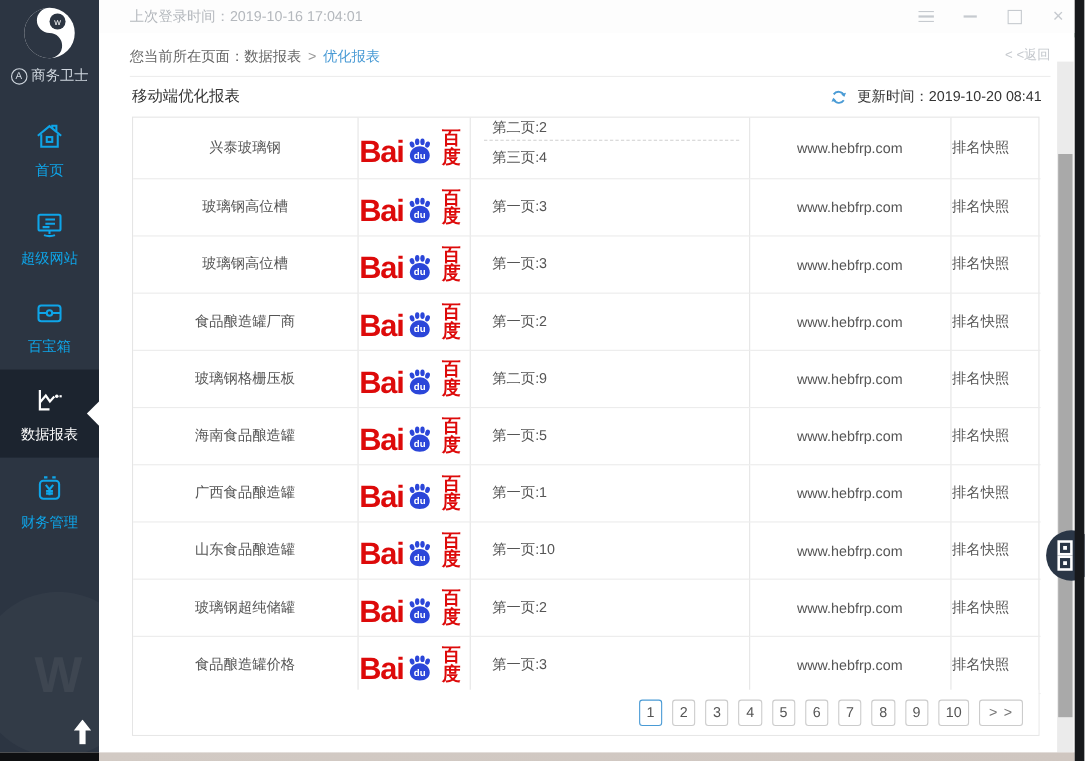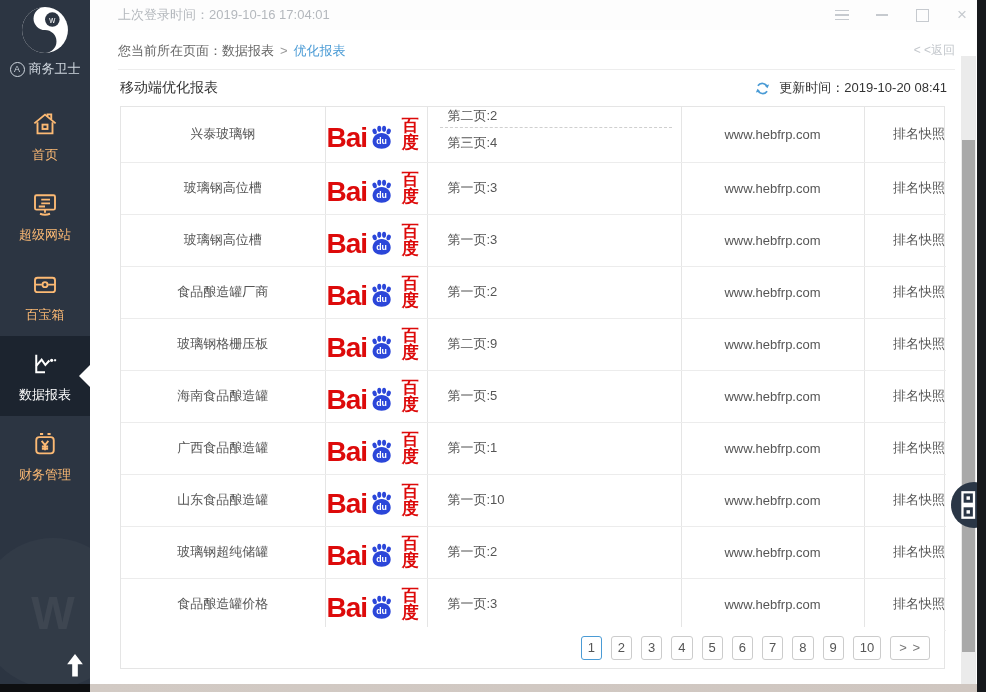--- a/index.html
+++ b/index.html
@@ -7,21 +7,21 @@
     width:986px;height:692px;position:relative;overflow:hidden;
     font-family:"Liberation Sans","DejaVu Sans",sans-serif;
     background:#ffffff;-webkit-font-smoothing:antialiased;
   }
   
   .sidebar{position:absolute;left:0;top:0;width:90px;height:684px;background:#2c3542;overflow:hidden;}
   .logo{position:absolute;left:21px;top:6px;width:48px;height:48px;}
   .brand{position:absolute;left:0;top:60px;width:90px;text-align:center;color:#cfd6de;font-size:13px;display:flex;align-items:center;justify-content:center;gap:4px;}
   .brand-badge{display:inline-flex;width:13px;height:13px;border:1px solid #cfd6de;border-radius:50%;font-size:9px;line-height:13px;align-items:center;justify-content:center;}
   .side-nav{position:absolute;left:0;top:96px;width:90px;}
-  .nav-item{height:80px;display:flex;flex-direction:column;align-items:center;justify-content:center;gap:7px;color:#fdba74;cursor:pointer;position:relative;}
+  .nav-item{height:80px;display:flex;flex-direction:column;align-items:center;justify-content:center;gap:7px;color:#0ea5e9;cursor:pointer;position:relative;}
   .nav-item .nav-icon{width:30px;height:30px;display:block;}
   .nav-item .nav-icon svg{width:30px;height:30px;display:block;}
   .nav-label{font-size:13px;}
   .nav-item.active{background:#1c242f;color:#ffffff;}
   .nav-item.active::after{content:"";position:absolute;right:0;top:50%;margin-top:-11px;border-top:11px solid transparent;border-bottom:11px solid transparent;border-right:11px solid #ffffff;}
   .watermark{position:absolute;left:-22px;bottom:-4px;width:150px;height:150px;border-radius:50%;background:rgba(255,255,255,0.03);display:flex;align-items:center;justify-content:center;}
   .watermark span{color:rgba(255,255,255,0.06);font-size:46px;font-weight:bold;}
   .collapse-arrow{position:absolute;right:6px;bottom:8px;width:18px;height:22px;cursor:pointer;}
   
   .topbar{position:absolute;left:90px;top:0;width:887px;height:30px;background:#fdfdfd;border-bottom:4px solid #14532d;display:flex;align-items:center;}
@@ -46,21 +46,21 @@
   .refresh-icon{width:17px;height:17px;cursor:pointer;}
   
   .table-wrap{position:absolute;top:76px;left:30px;width:825px;height:563px;border:1px solid #e5e5e5;box-sizing:border-box;background:#fff;}
   table.report{border-collapse:collapse;table-layout:fixed;width:100%;}
   table.report td{border-right:1px solid #e5e5e5;border-bottom:1px solid #ececec;font-size:13px;color:#555;overflow:hidden;}
   table.report td:last-child{border-right:none;}
   td.c-keyword{text-align:center;}
   td.c-logo{text-align:center;}
   td.c-rank{padding-left:20px;}
   td.c-site{text-align:center;color:#8a8a8a;}
-  td.c-snap{text-align:right;color:#333;cursor:pointer;}
+  td.c-snap{text-align:left;color:#333;cursor:pointer;}
   tr.row{height:52px;}
   tr.row-first{height:55px;}
   .rank-stack .rk-top{display:block;height:21px;line-height:24px;margin-top:-10px;}
   .rank-stack .rk-div{border-bottom:1px dashed #cfcfcf;margin:2px 8px 0 -8px;}
   .rank-stack .rk-bot{display:block;height:26px;line-height:30px;}
   
   .bdlogo{display:inline-flex;align-items:flex-end;gap:1px;line-height:1;}
   .bd-bai{font-weight:bold;font-size:28px;letter-spacing:-1px;}
   .bd-paw{width:27px;height:29px;margin:0 1px -2px 1px;}
   .bd-cn{font-weight:bold;font-size:17px;margin-bottom:1px;}

